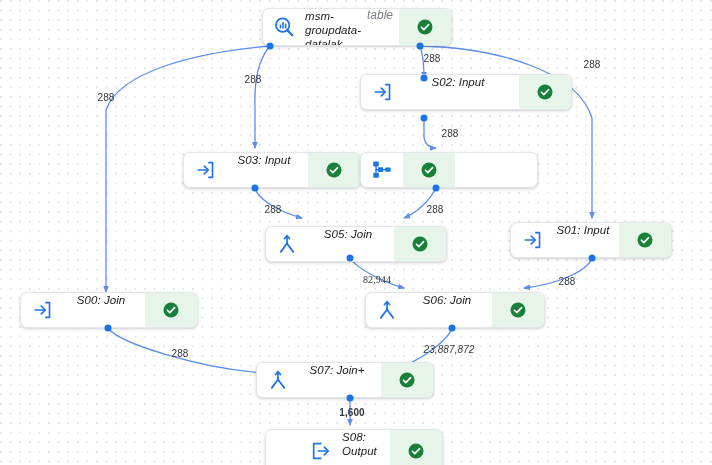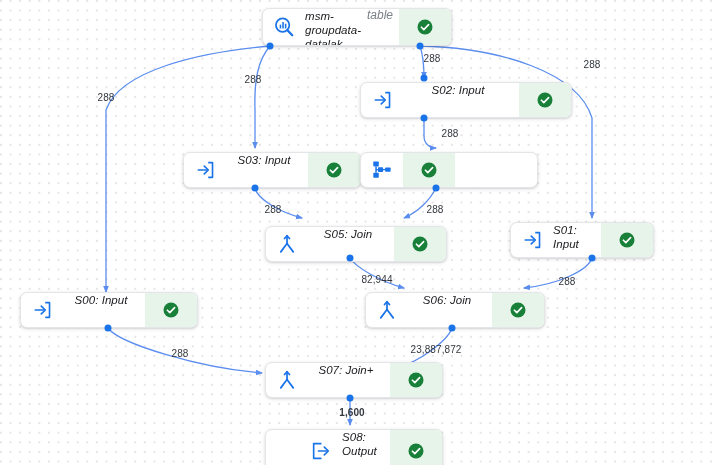--- a/index.html
+++ b/index.html
@@ -124,24 +124,24 @@
   </svg>
 
   <div id="labels-layer">
       <div class="edge-label" style="left: 106px; top: 97px;">288</div>
       <div class="edge-label" style="left: 253px; top: 79px;">288</div>
       <div class="edge-label" style="left: 432px; top: 58px;">288</div>
       <div class="edge-label" style="left: 592px; top: 64px;">288</div>
       <div class="edge-label" style="left: 450px; top: 133px;">288</div>
       <div class="edge-label" style="left: 273px; top: 209px;">288</div>
       <div class="edge-label" style="left: 435px; top: 209px;">288</div>
-      <div class="edge-label" style="left: 377px; top: 279px;">82,944</div>
+      <div class="edge-label" style="left: 377px; top: 279px; font-family: Liberation Serif, serif;">82,944</div>
       <div class="edge-label" style="left: 567px; top: 281px;">288</div>
       <div class="edge-label" style="left: 180px; top: 353px;">288</div>
-      <div class="edge-label" style="left: 436px; top: 349px;">23,887,872</div>
+      <div class="edge-label" style="left: 449px; top: 349px; font-style: italic;">23,887,872</div>
       <div class="edge-label" style="left: 352px; top: 412px; font-weight: bold;">1,600</div>
     </div>
   <div id="nodes-layer">
       <div class="node" style="left: 262px; top: 8px; width: 190px; height: 38px;">
         <div class="node-icon">
           <svg width="22" height="22" viewBox="0 0 24 24">
             <circle cx="10.5" cy="10" r="7.3" fill="none" stroke="#1a73e8" stroke-width="1.9"></circle>
             <rect x="7.3" y="9.4" width="1.7" height="4.2" fill="#1a73e8"></rect>
             <rect x="10.1" y="6.6" width="1.7" height="7" fill="#1a73e8"></rect>
             <rect x="12.9" y="8.4" width="1.7" height="5.2" fill="#1a73e8"></rect>
@@ -152,21 +152,21 @@
           <div class="node-title">msm-groupdata-datalak...</div>
           <div class="node-sub">table</div>
         </div>
         <div class="node-status">
           <svg class="check-badge" viewBox="0 0 24 24">
             <circle cx="12" cy="12" r="10" fill="#188038"></circle>
             <path d="M7.2 12.3 L10.4 15.4 L16.8 8.9" fill="none" stroke="#ffffff" stroke-width="2.2" stroke-linecap="round" stroke-linejoin="round"></path>
           </svg>
         </div>
       </div>
-      <div class="node" style="left: 360px; top: 82px; width: 212px; height: 36px;">
+      <div class="node" style="left: 360px; top: 74px; width: 212px; height: 36px;">
         <div class="node-icon">
           <svg width="22" height="22" viewBox="0 0 24 24">
             <path d="M15.5 4 H20.2 V20 H15.5" fill="none" stroke="#1a73e8" stroke-width="1.8" stroke-linejoin="round"></path>
             <line x1="4" y1="12" x2="15.2" y2="12" stroke="#1a73e8" stroke-width="1.8"></line>
             <path d="M11.2 7.8 L15.6 12 L11.2 16.2" fill="none" stroke="#1a73e8" stroke-width="1.8" stroke-linejoin="round" stroke-linecap="round"></path>
           </svg>
         </div>
         <div class="node-body">
           <div class="node-title">S02: Input</div>
         </div>
@@ -226,21 +226,21 @@
         <div class="node-body">
           <div class="node-title">S05: Join</div>
         </div>
         <div class="node-status">
           <svg class="check-badge" viewBox="0 0 24 24">
             <circle cx="12" cy="12" r="10" fill="#188038"></circle>
             <path d="M7.2 12.3 L10.4 15.4 L16.8 8.9" fill="none" stroke="#ffffff" stroke-width="2.2" stroke-linecap="round" stroke-linejoin="round"></path>
           </svg>
         </div>
       </div>
-      <div class="node" style="left: 510px; top: 222px; width: 144px; height: 36px;">
+      <div class="node" style="left: 510px; top: 222px; width: 162px; height: 36px;">
         <div class="node-icon">
           <svg width="22" height="22" viewBox="0 0 24 24">
             <path d="M15.5 4 H20.2 V20 H15.5" fill="none" stroke="#1a73e8" stroke-width="1.8" stroke-linejoin="round"></path>
             <line x1="4" y1="12" x2="15.2" y2="12" stroke="#1a73e8" stroke-width="1.8"></line>
             <path d="M11.2 7.8 L15.6 12 L11.2 16.2" fill="none" stroke="#1a73e8" stroke-width="1.8" stroke-linejoin="round" stroke-linecap="round"></path>
           </svg>
         </div>
         <div class="node-body">
           <div class="node-title">S01: Input</div>
         </div>
@@ -253,21 +253,21 @@
       </div>
       <div class="node" style="left: 20px; top: 292px; width: 178px; height: 36px;">
         <div class="node-icon">
           <svg width="22" height="22" viewBox="0 0 24 24">
             <path d="M15.5 4 H20.2 V20 H15.5" fill="none" stroke="#1a73e8" stroke-width="1.8" stroke-linejoin="round"></path>
             <line x1="4" y1="12" x2="15.2" y2="12" stroke="#1a73e8" stroke-width="1.8"></line>
             <path d="M11.2 7.8 L15.6 12 L11.2 16.2" fill="none" stroke="#1a73e8" stroke-width="1.8" stroke-linejoin="round" stroke-linecap="round"></path>
           </svg>
         </div>
         <div class="node-body">
-          <div class="node-title">S00: Input</div>
+          <div class="node-title">S00: Join</div>
         </div>
         <div class="node-status">
           <svg class="check-badge" viewBox="0 0 24 24">
             <circle cx="12" cy="12" r="10" fill="#188038"></circle>
             <path d="M7.2 12.3 L10.4 15.4 L16.8 8.9" fill="none" stroke="#ffffff" stroke-width="2.2" stroke-linecap="round" stroke-linejoin="round"></path>
           </svg>
         </div>
       </div>
       <div class="node" style="left: 365px; top: 292px; width: 180px; height: 36px;">
         <div class="node-icon">
@@ -281,21 +281,21 @@
         <div class="node-body">
           <div class="node-title">S06: Join</div>
         </div>
         <div class="node-status">
           <svg class="check-badge" viewBox="0 0 24 24">
             <circle cx="12" cy="12" r="10" fill="#188038"></circle>
             <path d="M7.2 12.3 L10.4 15.4 L16.8 8.9" fill="none" stroke="#ffffff" stroke-width="2.2" stroke-linecap="round" stroke-linejoin="round"></path>
           </svg>
         </div>
       </div>
-      <div class="node" style="left: 265px; top: 362px; width: 178px; height: 36px;">
+      <div class="node" style="left: 256px; top: 362px; width: 178px; height: 36px;">
         <div class="node-icon">
           <svg width="22" height="22" viewBox="0 0 24 24">
             <path d="M12 3.2 V11.4" fill="none" stroke="#1a73e8" stroke-width="1.9" stroke-linecap="round"></path>
             <path d="M9.3 6 L12 3 L14.7 6" fill="none" stroke="#1a73e8" stroke-width="1.9" stroke-linejoin="round" stroke-linecap="round"></path>
             <path d="M12 11.4 L5.2 20.6" fill="none" stroke="#1a73e8" stroke-width="1.9" stroke-linecap="round"></path>
             <path d="M12 11.4 L18.8 20.6" fill="none" stroke="#1a73e8" stroke-width="1.9" stroke-linecap="round"></path>
           </svg>
         </div>
         <div class="node-body">
           <div class="node-title">S07: Join+</div>

